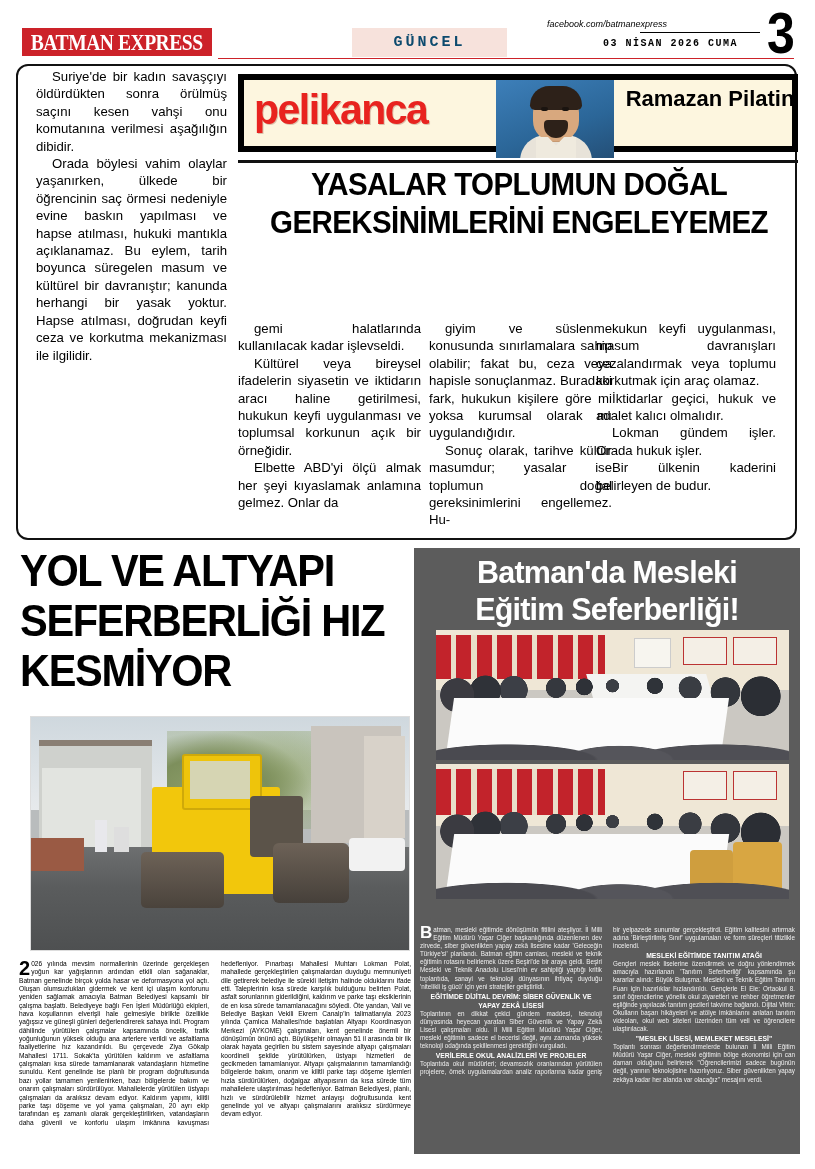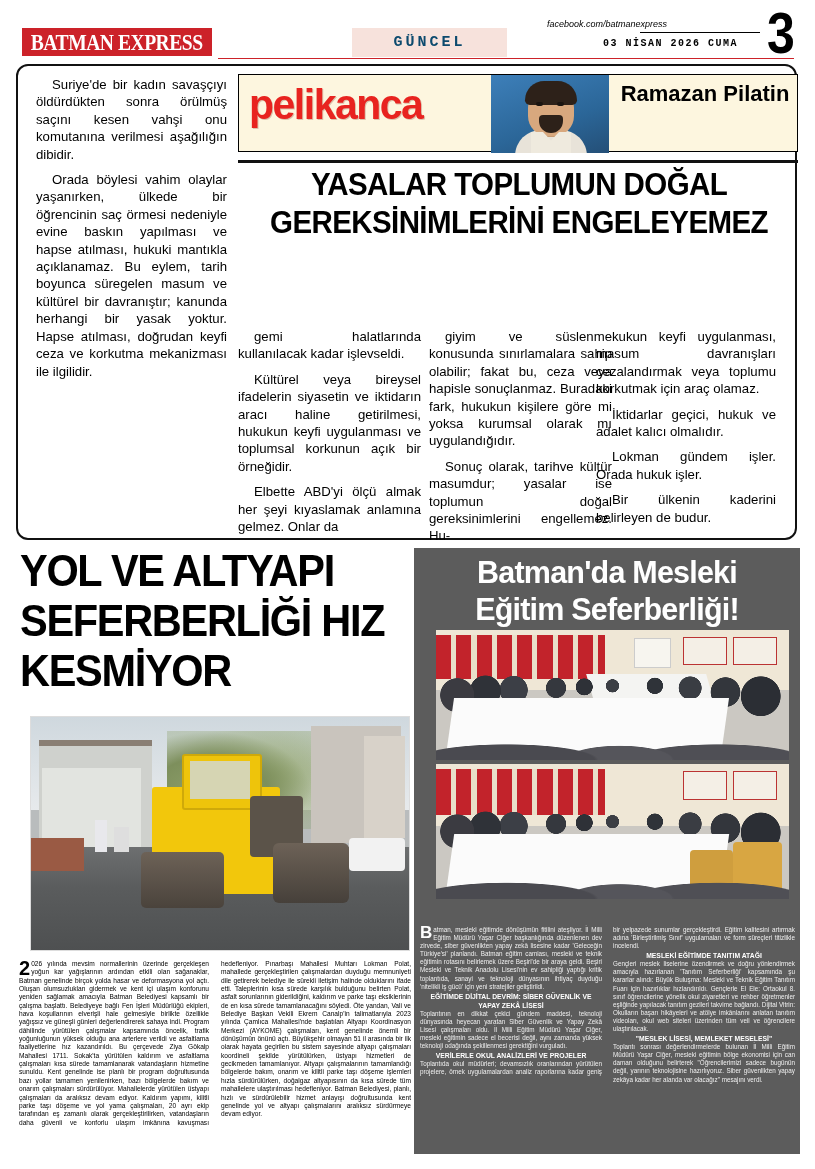--- a/index.html
+++ b/index.html
@@ -69,39 +69,39 @@
   .opinion{
     position:absolute;left:16px;top:64px;width:783px;height:478px;
   }
   .op-col{
     position:absolute;top:0;
     font-size:13.2px;line-height:17.4px;
     text-align:justify;
     font-family:"Liberation Sans", sans-serif;
     color:#000;
   }
-  .op-col p{margin:8px 0 0 0;text-indent:16px;}
+  .op-col p{margin:0 0 0 0;text-indent:16px;}
   .col1{left:20px;top:4px;width:191px;}
   .col2{left:222px;top:256px;width:183px;}
   .col3{left:413px;top:256px;width:183px;}
   .col4{left:580px;top:256px;width:180px;}
 
   .op-border{
     position:absolute;left:0px;top:0px;width:781px;height:476px;
     border:2px solid #111;
     border-radius:12px;
     box-sizing:border-box;
     pointer-events:none;
   }
 
   
   .pelik{
     position:absolute;left:222px;top:10px;width:560px;height:78px;
     background:#fdf6df;
-    border:1px solid #000000;
+    border:6px solid #000000;
     box-sizing:border-box;
   }
   .pelik-word{
     position:absolute;left:10px;top:6px;
     font-size:41px;font-weight:bold;color:#e8231f;
     font-family:"Liberation Sans", sans-serif;
     letter-spacing:-1.5px;
     transform:scaleY(1.05);
     text-shadow:1px 1px 0 rgba(120,40,20,0.25);
   }

